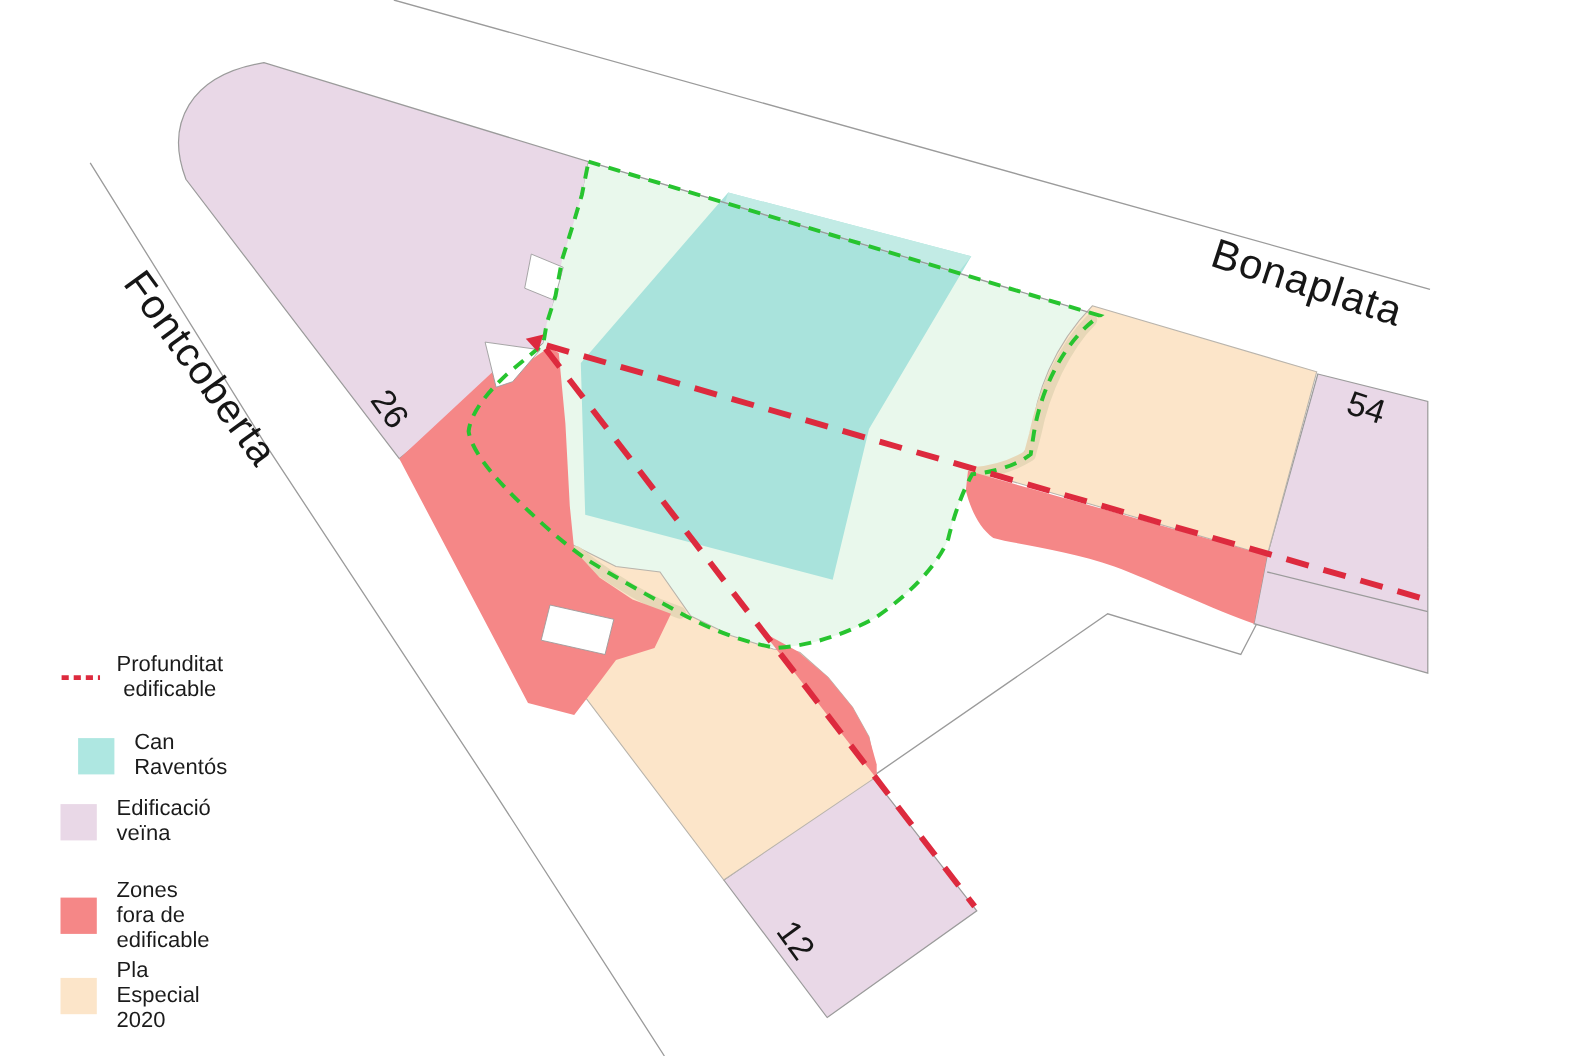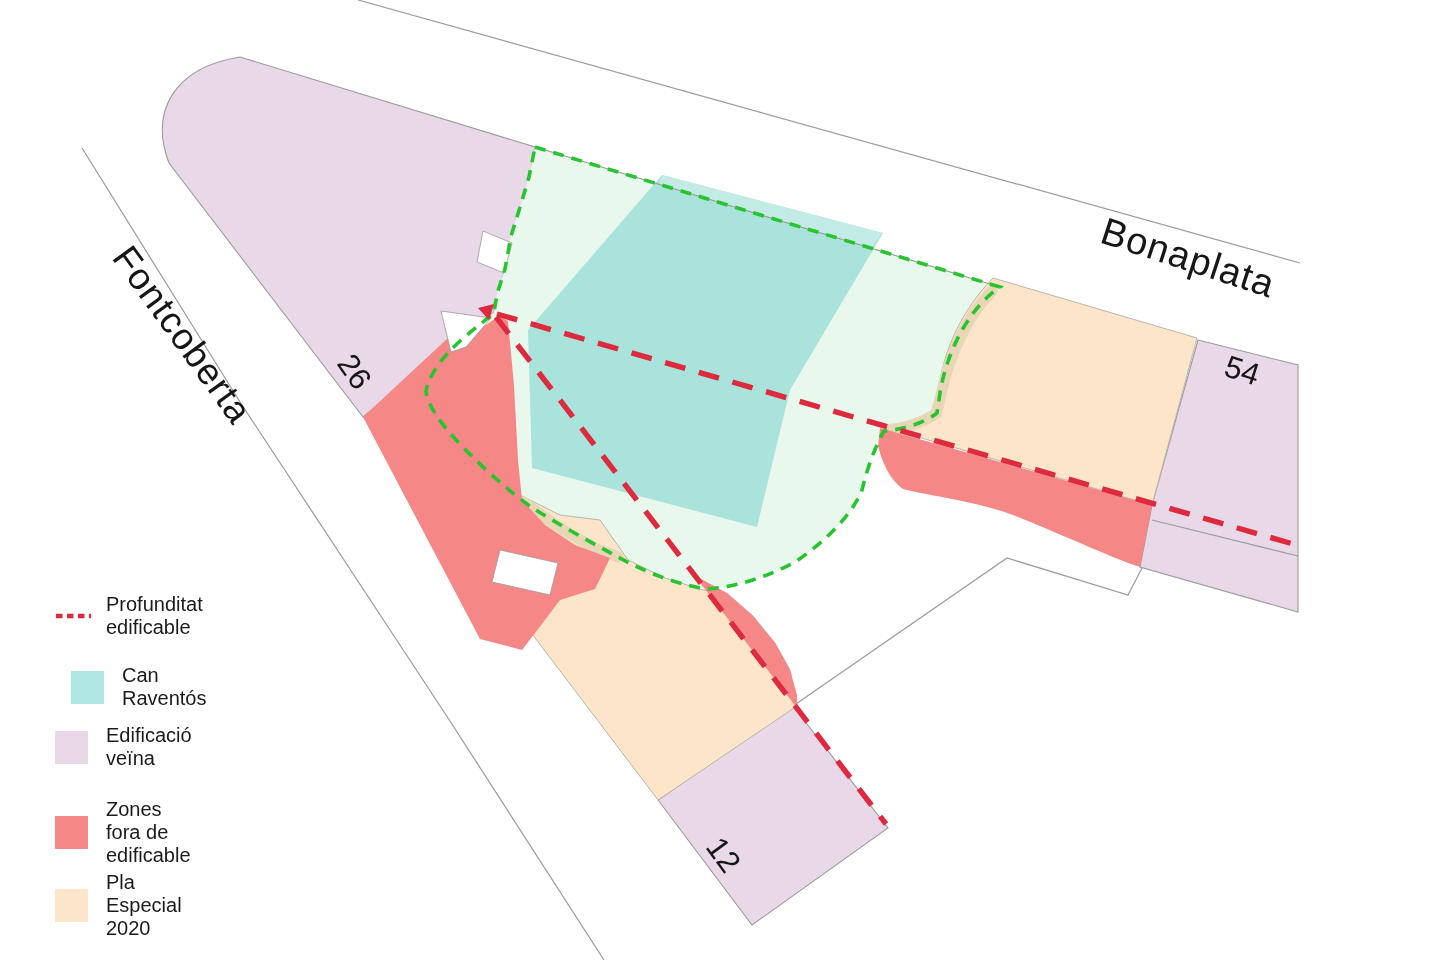--- a/index.html
+++ b/index.html
@@ -108,21 +108,21 @@
 
   <div class="map-label street-label" style="left:182px;top:335px;transform:translate(-50%,-50%) rotate(54deg);font-size:37px;">Fontcoberta</div>
   <div class="map-label street-label" style="left:1188px;top:258px;transform:translate(-50%,-50%) rotate(18deg);">Bonaplata</div>
 
   <div class="map-label num-label" style="left:354px;top:372px;transform:translate(-50%,-50%) rotate(55deg);">26</div>
   <div class="map-label num-label" style="left:1242px;top:371px;transform:translate(-50%,-50%) rotate(18deg);">54</div>
   <div class="map-label num-label" style="left:723px;top:855px;transform:translate(-50%,-50%) rotate(54deg);">12</div>
 
   <div class="legend">
 
-    <div class="legend-row" style="left:55px;top:599px;">
+    <div class="legend-row" style="left:55px;top:599px;text-align:center;">
       <span class="legend-dash-swatch">
         <svg width="36" height="8" viewBox="0 0 36 8">
           <line x1="1" y1="4" x2="36" y2="4" stroke="#dd2a3e" stroke-width="4.5" stroke-dasharray="6.5 4.5"></line>
         </svg>
       </span>
       <span class="legend-label">Profunditat edificable</span>
     </div>
 
     <div class="legend-row" style="left:55px;top:670px;padding-left:16px;">
       <span class="legend-swatch" style="background-color: rgb(174, 231, 225);"></span>

